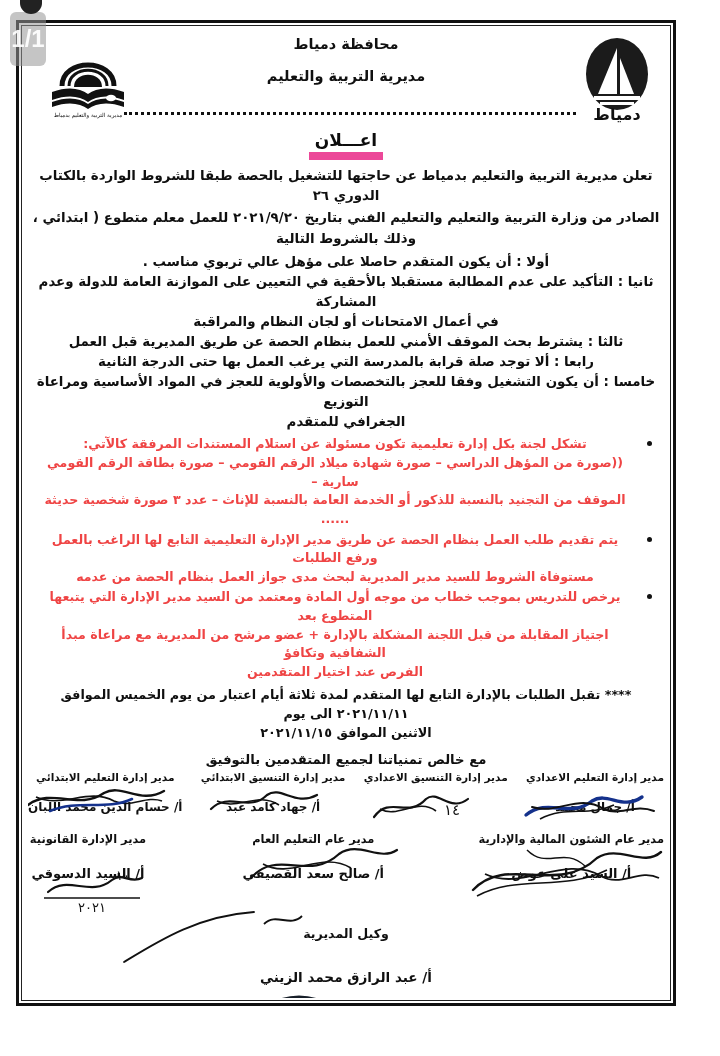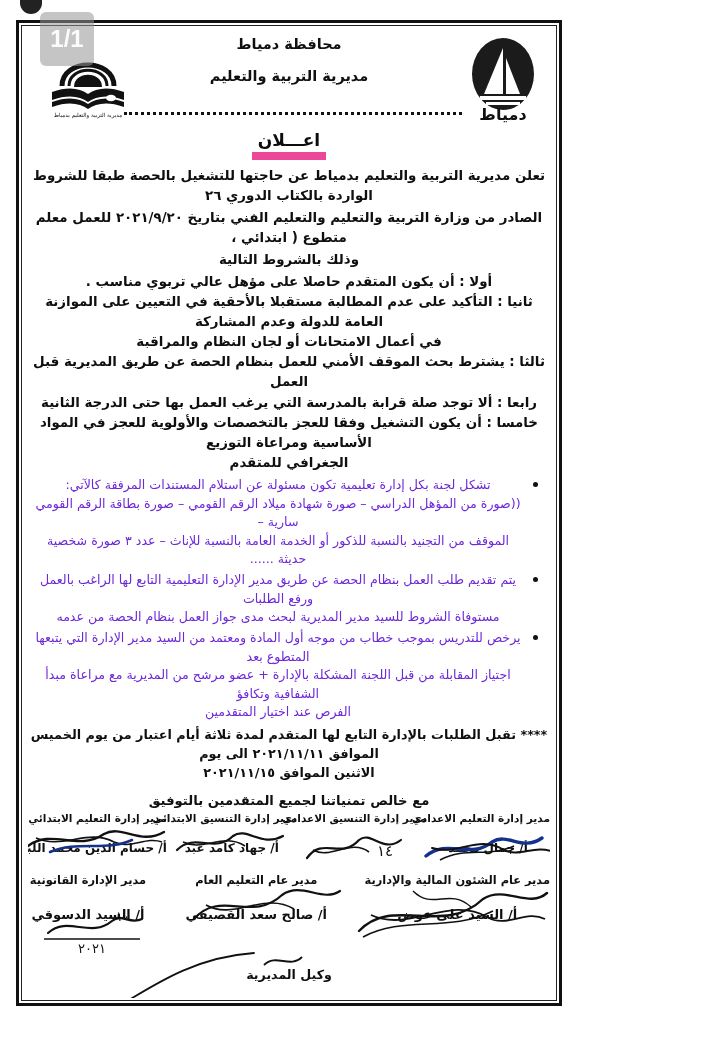--- a/index.html
+++ b/index.html
@@ -6,21 +6,21 @@
   body{
     width:720px;height:1056px;position:relative;overflow:hidden;
     font-family:"DejaVu Sans","Liberation Sans",sans-serif;
     background:#fbfbfb;
   }
   .page{
     position:absolute;inset:0;background:#ffffff;
   }
   
   .scan{
-    position:absolute;left:16px;top:20px;width:546px;height:986px;
+    position:absolute;left:16px;top:20px;width:660px;height:986px;
     background:#ffffff;
   }
   
   .frame-outer{
     position:absolute;inset:0;border:3px solid #111;
   }
   .frame-inner{
     position:absolute;left:5px;top:5px;right:5px;bottom:5px;
     border:1px solid #222;
   }
@@ -71,21 +71,21 @@
     font-size:13.4px;font-weight:bold;color:#0f0f0f;line-height:1.5;
     text-align:center;margin:0;
   }
   .cond-block{margin-top:2px;}
 
   
   ul.docs{
     list-style:none;margin:3px 10px 0 6px;padding:0;
   }
   ul.docs>li{
-    position:relative;font-size:12.6px;font-weight:normal;color:#6d28d9;
+    position:relative;font-size:12.6px;font-weight:bold;color:#ef4444;
     line-height:1.48;margin-bottom:2px;text-align:center;padding-right:18px;
   }
   ul.docs>li .bullet{
     position:absolute;right:2px;top:6px;width:5px;height:5px;border-radius:50%;
     background:#111;
   }
   ul.docs>li .sub{display:block;text-align:center;}
   .stars-note{
     font-size:12.8px;font-weight:bold;color:#0f0f0f;line-height:1.5;
     text-align:center;margin-top:3px;
@@ -130,25 +130,25 @@
   
   .ink{position:absolute;pointer-events:none;}
 
   
   .seal{
     position:absolute;left:212px;top:-8px;width:118px;height:118px;
   }
 
   
   .page-badge{
-    position:absolute;left:10px;top:12px;width:54px;height:54px;
+    position:absolute;left:10px;top:12px;width:36px;height:54px;
     background:rgba(150,150,150,0.55);border-radius:6px;
     display:flex;align-items:center;justify-content:center;
     color:rgba(255,255,255,0.92);font-size:24px;font-weight:bold;
-    font-family:"Liberation Sans",sans-serif;letter-spacing:0px;z-index:40;margin-left:30px;
+    font-family:"Liberation Sans",sans-serif;letter-spacing:0px;z-index:40;
   }
   .top-dot{
     position:absolute;left:20px;top:0px;width:22px;height:14px;
     background:#222;border-radius:0 0 11px 11px;z-index:41;
   }
 </style>
 </head>
 <body>
 
 <div class="page">

